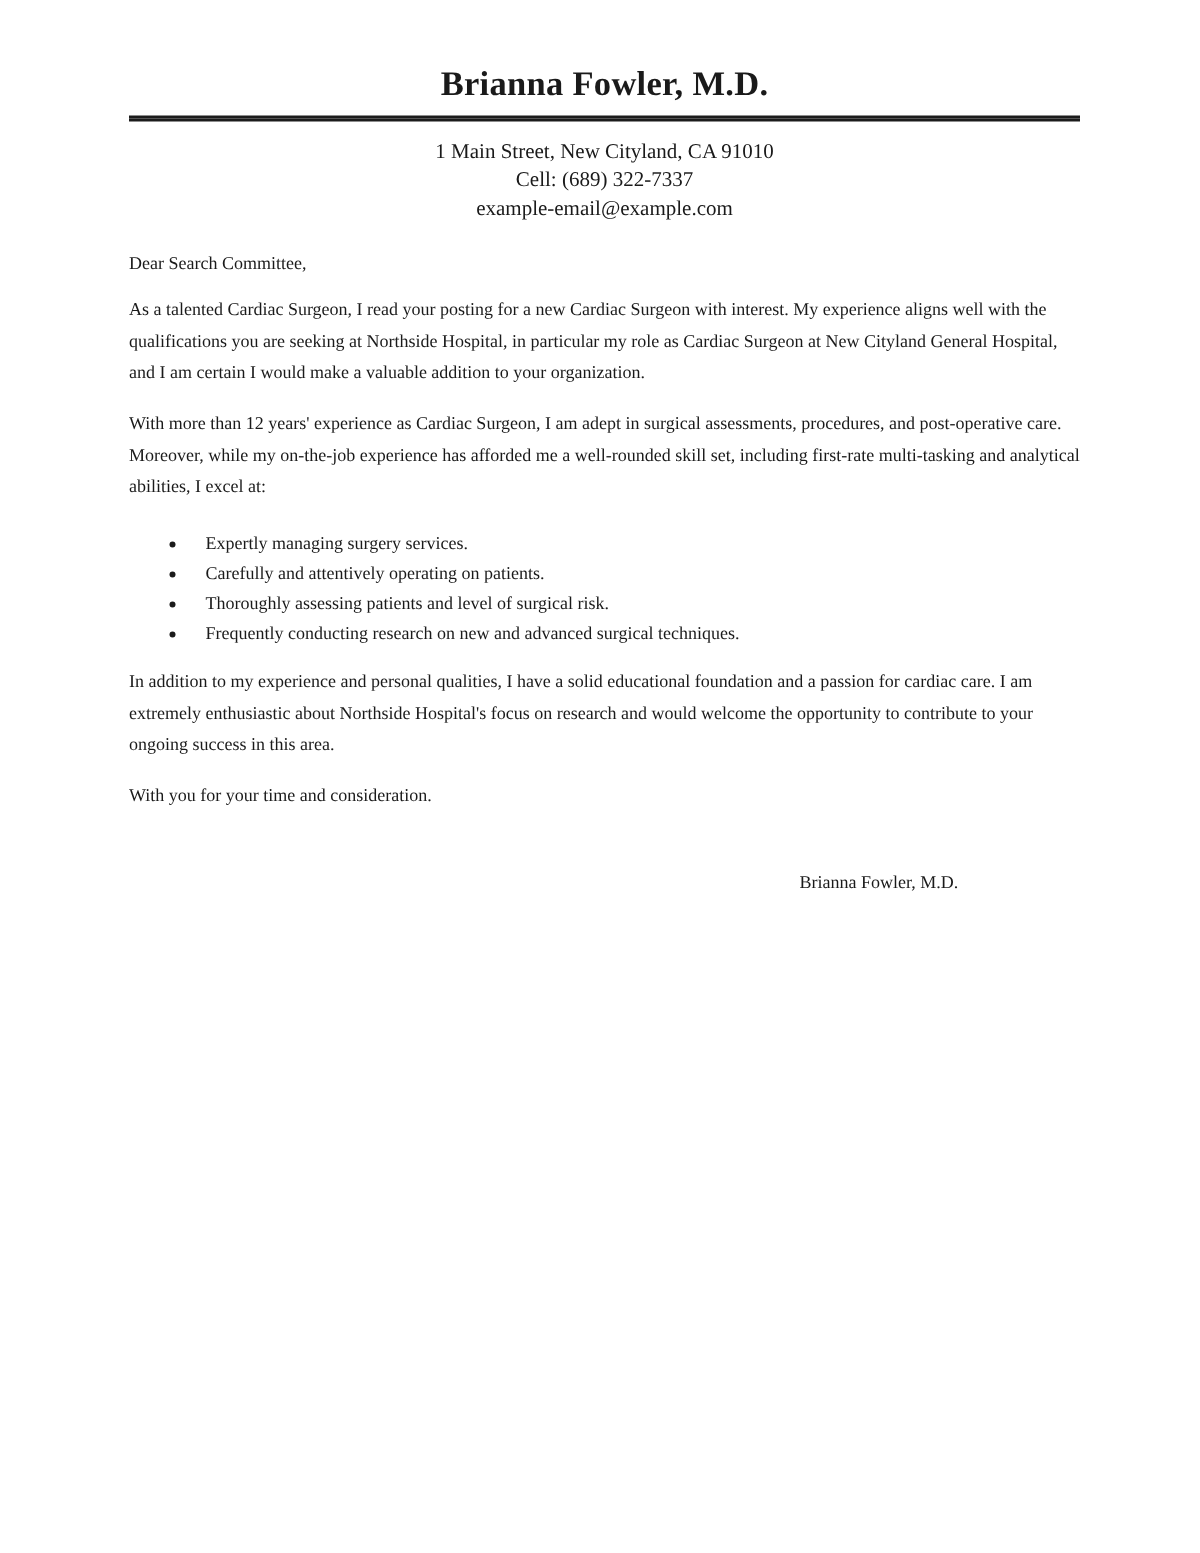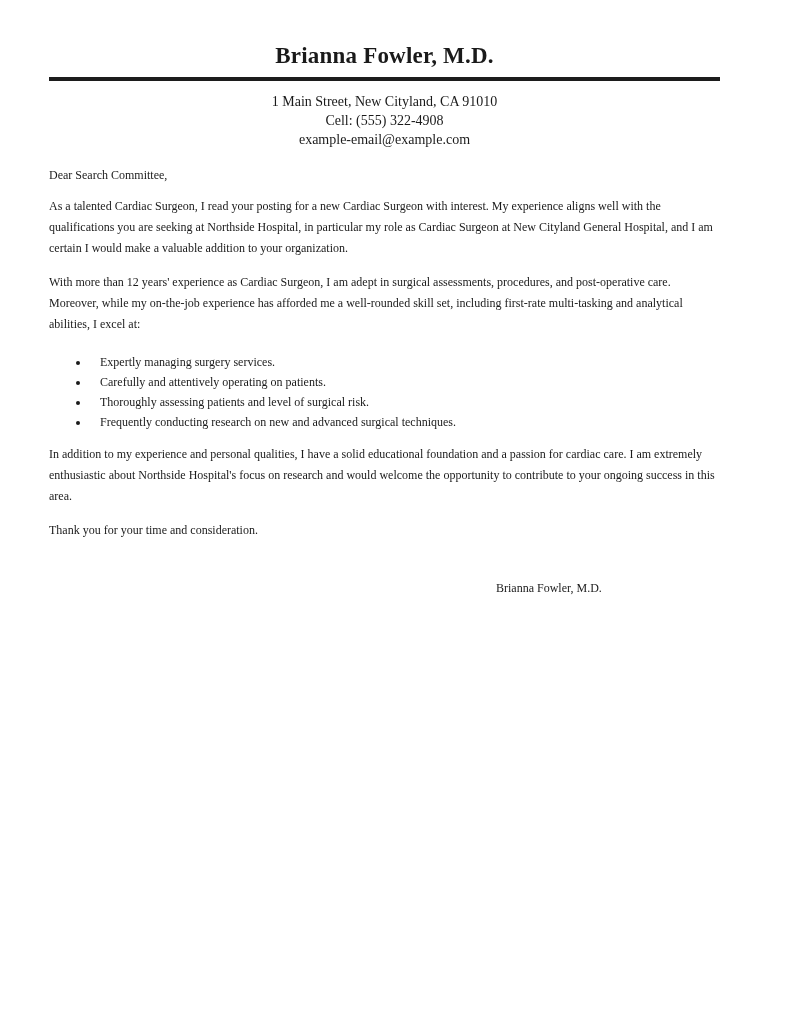--- a/index.html
+++ b/index.html
@@ -11,21 +11,21 @@
   body {
     width: 800px;
     height: 1035px;
     overflow: hidden;
     font-family: "Liberation Serif", "DejaVu Serif", serif;
     color: #1a1a1a;
   }
   .page {
     width: 800px;
     height: 1035px;
-    padding: 42px 80px 0 49px;
+    padding: 42px 80px 0 86px;
   }
   .letter-head {
     text-align: center;
   }
   .letter-name {
     font-size: 23px;
     font-weight: bold;
     line-height: 1.2;
     letter-spacing: 0.2px;
   }
@@ -71,21 +71,21 @@
 </head>
 <body>
 
 <div class="page">
 
   <div class="letter-head">
     <div class="letter-name">Brianna Fowler, M.D.</div>
     <div class="double-rule"></div>
     <div class="contact">
       <div>1 Main Street, New Cityland, CA 91010</div>
-      <div>Cell: (555) 322-4908</div>
+      <div>Cell: (689) 322-7337</div>
       <div>example-email@example.com</div>
     </div>
   </div>
 
   <div class="body-text">
 
     <p class="salutation">Dear Search Committee,</p>
 
     <p class="para">As a talented Cardiac Surgeon, I read your posting for a new Cardiac Surgeon with interest. My experience aligns well with the qualifications you are seeking at Northside Hospital, in particular my role as Cardiac Surgeon at New Cityland General Hospital, and I am certain I would make a valuable addition to your organization.</p>
 
@@ -94,21 +94,21 @@
     <ul class="skills">
       <li>Expertly managing surgery services.</li>
       <li>Carefully and attentively operating on patients.</li>
       <li>Thoroughly assessing patients and level of surgical risk.</li>
       <li>Frequently conducting research on new and advanced surgical techniques.</li>
     </ul>
 
     <p class="para">In addition to my experience and personal qualities, I have a solid educational foundation and a passion for cardiac care. I am extremely enthusiastic about Northside Hospital's focus on research and would welcome the opportunity to contribute to your ongoing success in this area.</p>
 
 
-    <p class="para">Thank you for your time and consideration.</p>
+    <p class="para">With you for your time and consideration.</p>
 
     <div class="closing-block">
       <div class="signature-name">Brianna Fowler, M.D.</div>
     </div>
 
   </div>
 
 </div>
 
 </body></html>

